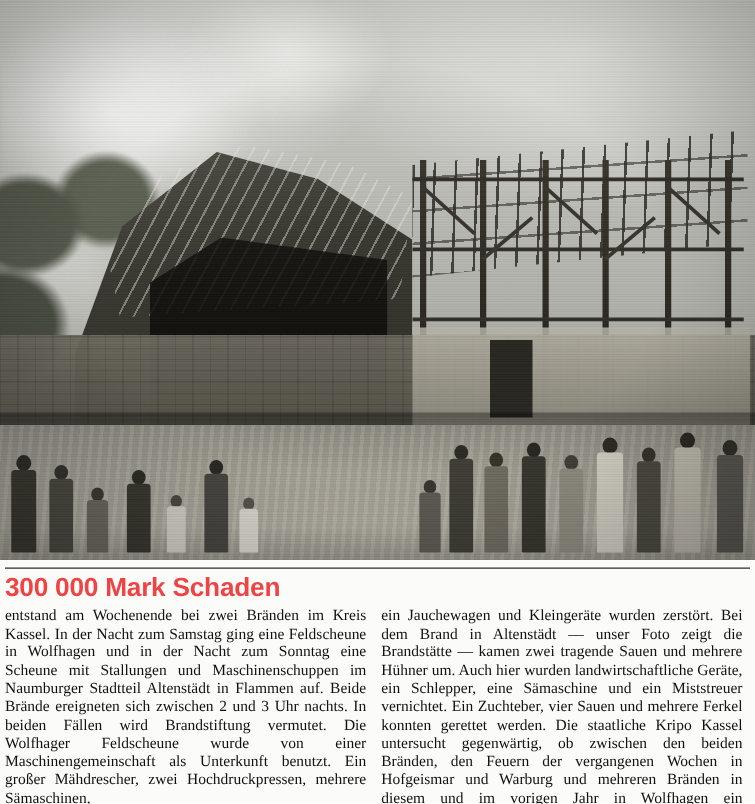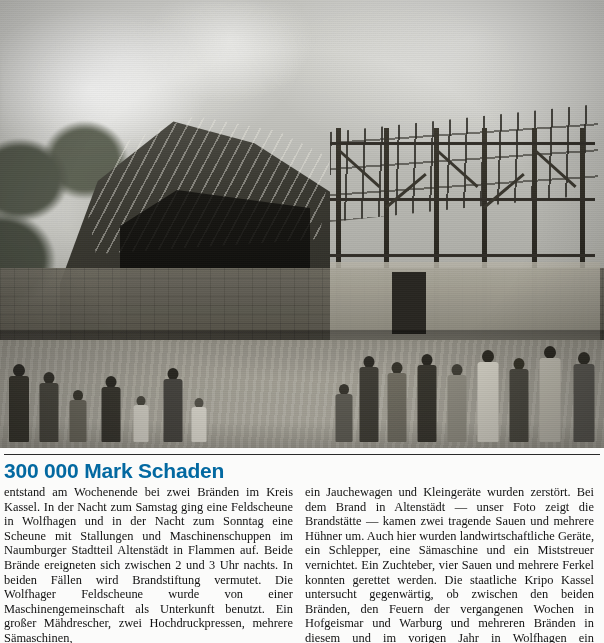--- a/index.html
+++ b/index.html
@@ -192,21 +192,21 @@
     width: 100%;
     height: 1px;
     background: #2b2b2b;
     margin: 0 0 5px 0;
   }
   .headline {
     font-family: "Liberation Sans", sans-serif;
     font-weight: bold;
     font-size: 21px;
     letter-spacing: -0.2px;
-    color: #0369a1;
+    color: #ef4444;
     margin: 0 0 3px 0;
     line-height: 1.05;
   }
   .cols {
     display: flex;
     gap: 12px;
   }
   .col {
     width: 289px;
     font-family: "Liberation Serif", serif;

